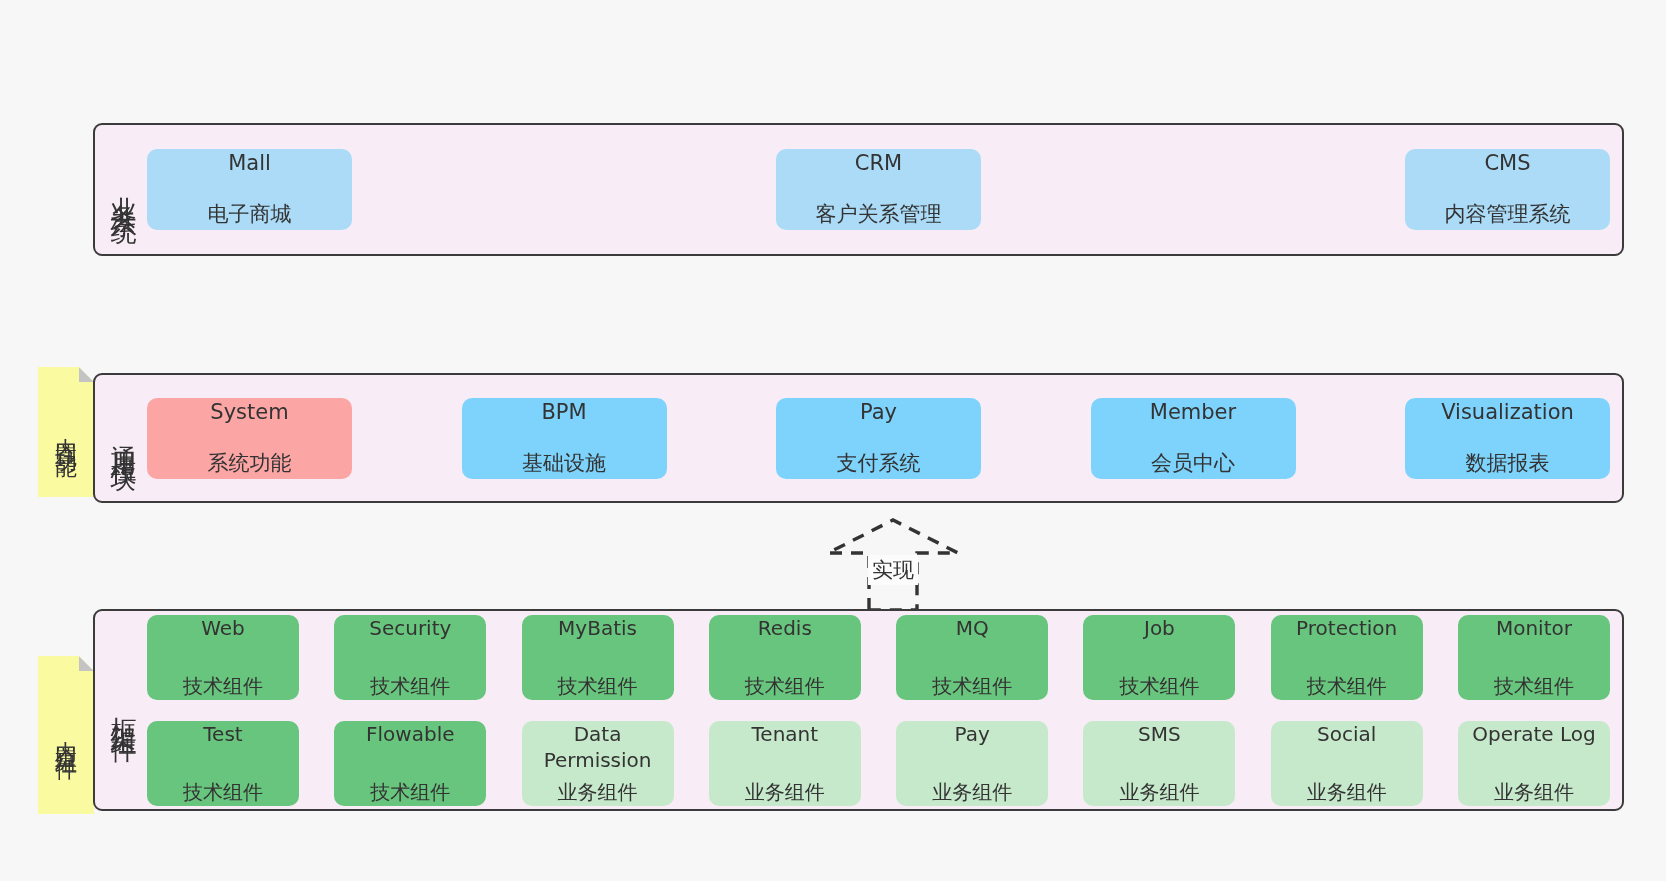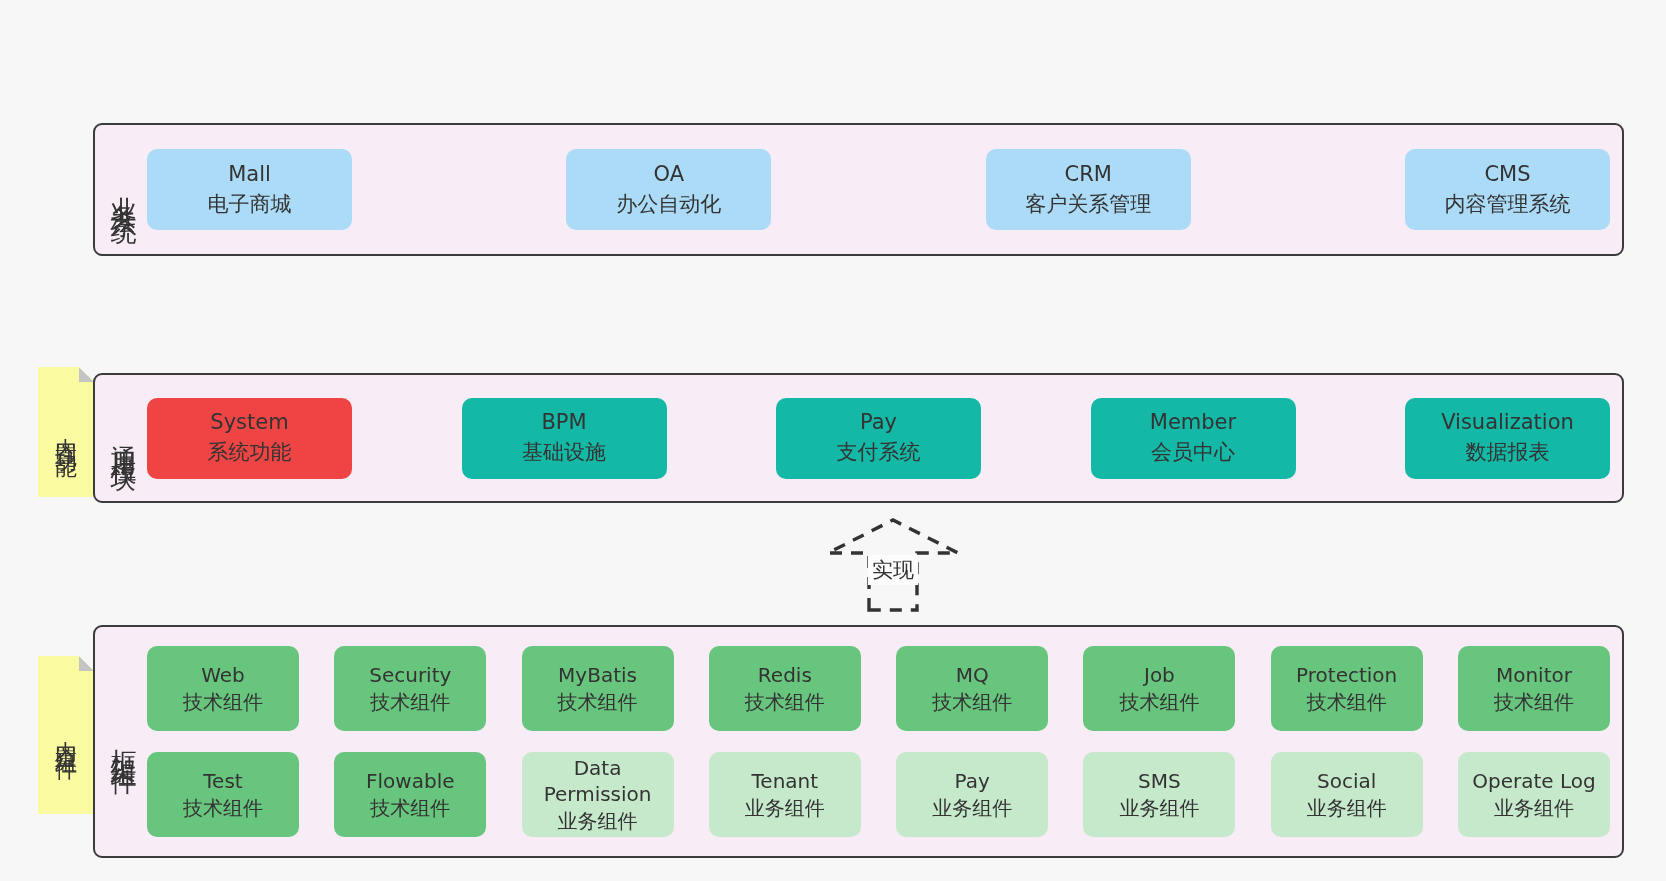--- a/index.html
+++ b/index.html
@@ -16,34 +16,34 @@
   .panel-title {
     writing-mode:vertical-rl; text-orientation:upright;
     align-self:center; margin-left:16px;
     font-size:26px; letter-spacing:7px; color:#333; line-height:1;
   }
   .boxes {
     flex:1; display:flex; justify-content:space-between; align-items:center;
     padding:0 12px 0 10px;
   }
   .box {
-    display:flex; flex-direction:column; align-items:center; justify-content:center;
+    display:flex; flex-direction:column; align-items:center; justify-content:space-between;
     text-align:center; border-radius:10px; color:#333; line-height:1.42;
   }
   .panel-wide .box { width:205px; height:81px; font-size:21px; }
   .rows {
     flex:1; display:flex; flex-direction:column; justify-content:center;
     gap:21px; padding:0 12px 0 10px;
   }
   .rows .boxes { flex:0 0 auto; padding:0; }
   .panel-grid .box { width:152px; height:85px; font-size:20px; line-height:1.32; }
 
   .blue   { background:#abdbf7; }
-  .red    { background:#ef4444; }
-  .pink   { background:#14b8a6; }
+  .red    { background:#fca5a5; }
+  .pink   { background:#7dd3fc; }
   .green  { background:#68c57d; }
   .lgreen { background:#c6e9cb; }
 
   
   .arrow { position:absolute; z-index:1; }
   .arrow svg { display:block; width:100%; height:100%; }
   .arrow-label {
     position:absolute; left:50%; top:37px; transform:translateX(-50%);
     background:#fcfcfc; padding:1px 4px; font-size:21px; white-space:nowrap; color:#333;
   }
@@ -69,24 +69,20 @@
 <div class="canvas">
 
   <section class="panel panel-wide" style="top:123px;height:133px">
     <div class="panel-title">业务系统</div>
     <div class="boxes">
       <div class="box blue">
         <span>Mall</span>
         <span>电子商城</span>
       </div>
       <div class="box blue">
-        <span>OA</span>
-        <span>办公自动化</span>
-      </div>
-      <div class="box blue">
         <span>CRM</span>
         <span>客户关系管理</span>
       </div>
       <div class="box blue">
         <span>CMS</span>
         <span>内容管理系统</span>
       </div>
     </div>
   </section>
 
@@ -127,21 +123,21 @@
       <path d="M43,92 V35 H2 L67,2 L132,35 H91 V92 Z" fill="none" stroke="#333" stroke-width="3.4" stroke-dasharray="12 9"></path>
     </svg>
     <div class="arrow-label">实现</div>
   </div>
 
   <div class="sticky" style="top:656px;height:158px">
     <i class="fold"></i>
     <span class="sticky-text">内置组件</span>
   </div>
 
-  <section class="panel panel-grid" style="top:625px;height:233px">
+  <section class="panel panel-grid" style="top:609px;height:202px">
     <div class="panel-title">框架组件</div>
     <div class="rows">
       <div class="boxes">
         <div class="box green">
           <span>Web</span>
           <span>技术组件</span>
         </div>
         <div class="box green">
           <span>Security</span>
           <span>技术组件</span>

